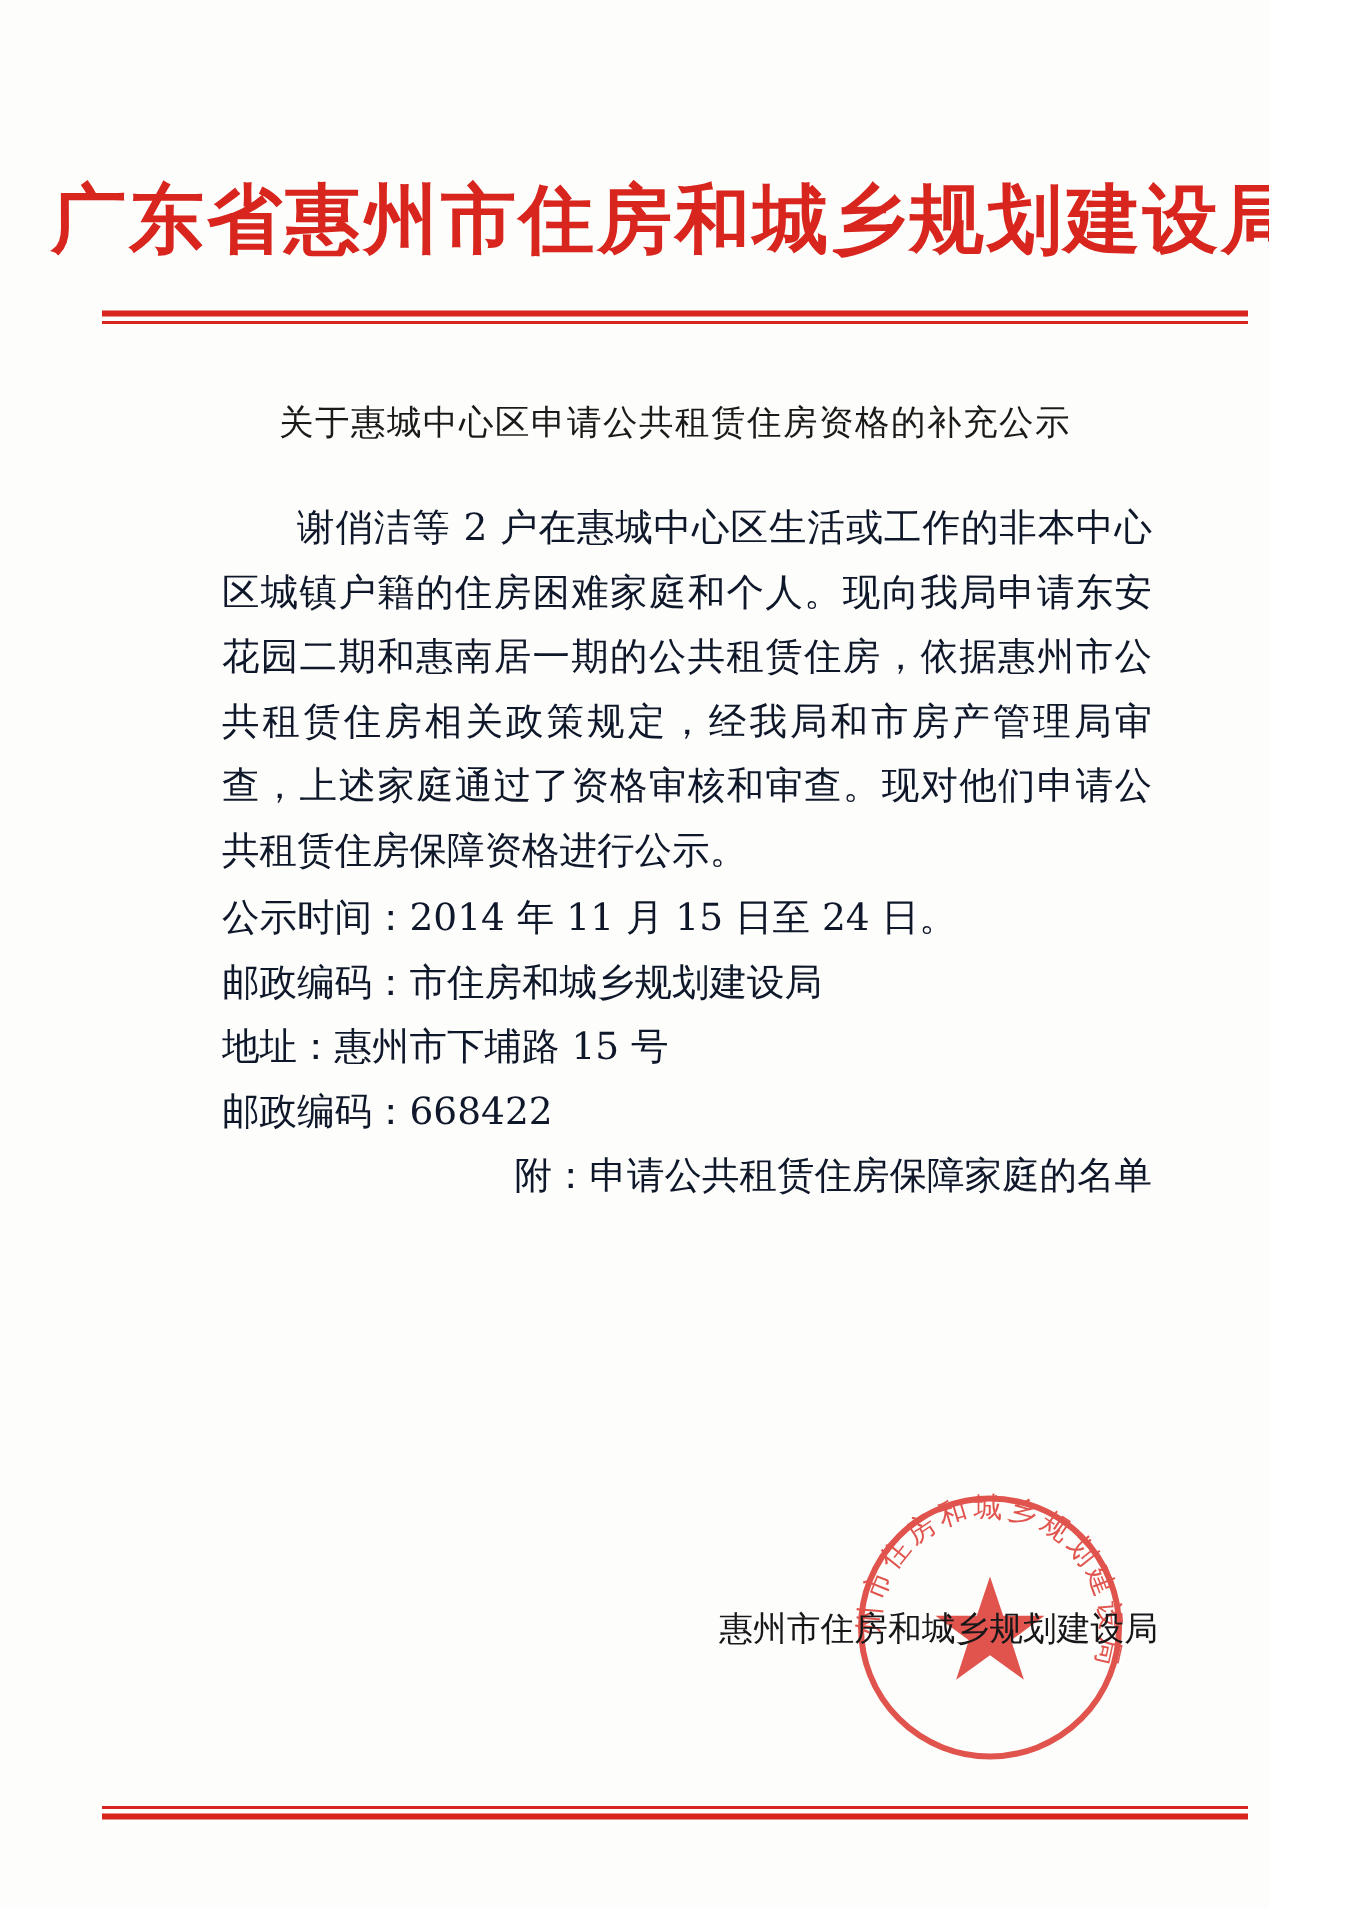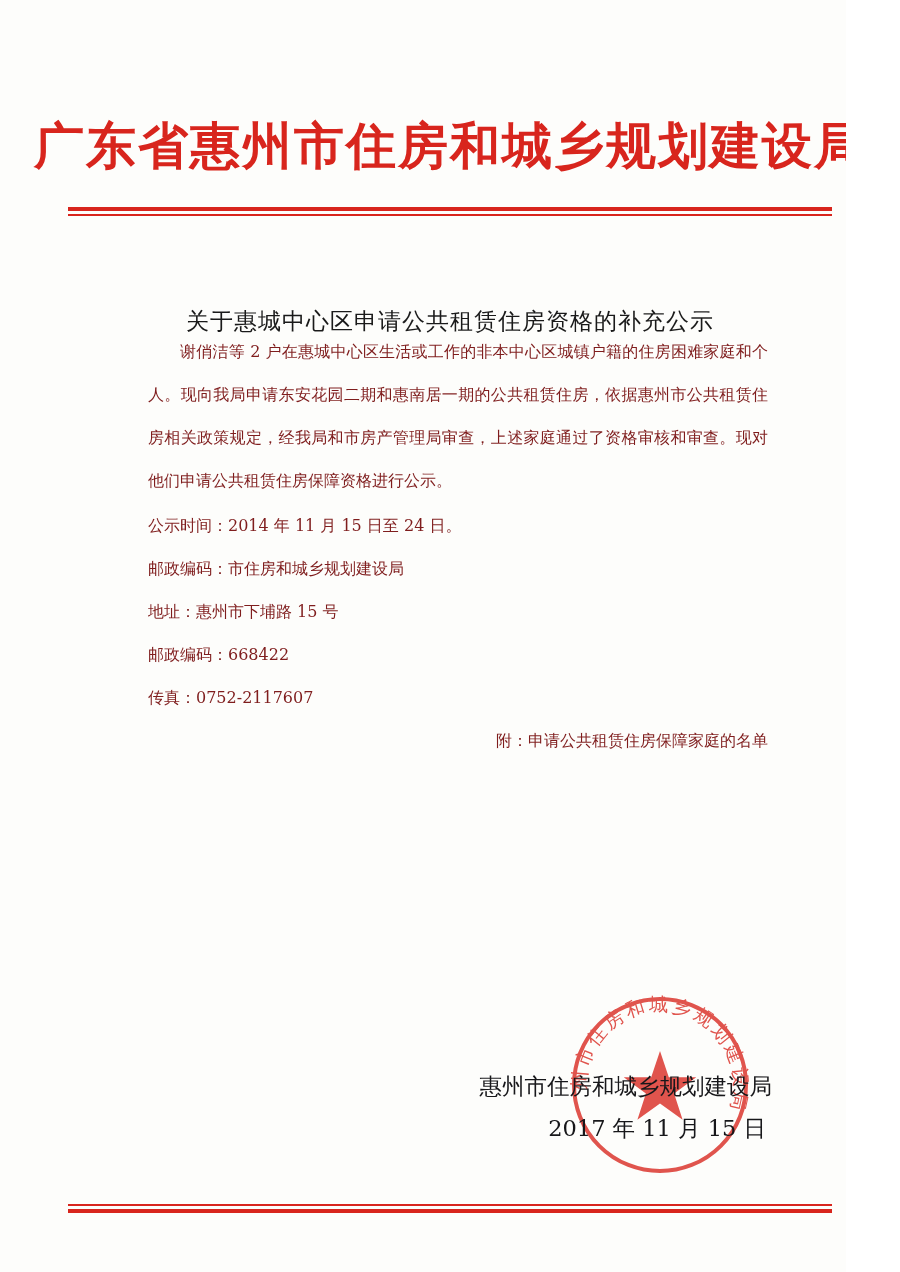--- a/index.html
+++ b/index.html
@@ -59,30 +59,29 @@
   
   .doc-title {
     position: absolute;
     top: 266px;
     left: 0;
     width: 900px;
     text-align: center;
     font-size: 23px;
     letter-spacing: 1px;
     color: #1a1a1a;
-    margin-top: 40px;
   }
 
   .content {
     position: absolute;
     top: 330px;
     left: 148px;
     width: 620px;
-    color: #7f1d1d;
-    font-size: 16px;
+    color: #0f172a;
+    font-size: 25px;
     line-height: 43px;
   }
   .para {
     text-indent: 2em;
     text-align: justify;
     text-justify: inter-ideograph;
     margin: 0 0 2px 0;
   }
   .line {
     margin: 0;
@@ -144,40 +143,38 @@
   </div>
 
   <div class="doc-title">关于惠城中心区申请公共租赁住房资格的补充公示</div>
 
   <div class="content">
     <p class="para">谢俏洁等 2 户在惠城中心区生活或工作的非本中心区城镇户籍的住房困难家庭和个人。现向我局申请东安花园二期和惠南居一期的公共租赁住房，依据惠州市公共租赁住房相关政策规定，经我局和市房产管理局审查，上述家庭通过了资格审核和审查。现对他们申请公共租赁住房保障资格进行公示。</p>
     <p class="line">公示时间：2014 年 11 月 15 日至 24 日。</p>
     <p class="line">邮政编码：市住房和城乡规划建设局</p>
     <p class="line">地址：惠州市下埔路 15 号</p>
     <p class="line">邮政编码：668422</p>
-    <p class="line">传真：0752-2117607</p>
     <p class="line line-indent">附：申请公共租赁住房保障家庭的名单</p>
   </div>
 
   <div class="seal">
     <svg width="200" height="200" viewBox="0 0 200 200" aria-hidden="true">
       <defs>
         <path id="sealArc" d="M 100,100 m -74,0 a 74,74 0 1,1 148,0 a 74,74 0 1,1 -148,0"></path>
       </defs>
       <circle cx="100" cy="100" r="86" fill="none" stroke="#d8251d" stroke-width="4"></circle>
       <polygon points="100,66 108.8,92.2 136.3,92.2 114.1,108.5 122.6,134.8 100,118.5 77.4,134.8 85.9,108.5 63.7,92.2 91.2,92.2" fill="#d8251d"></polygon>
       <text font-family="'DejaVu Serif','Liberation Serif',serif" font-size="19" fill="#d8251d" letter-spacing="3">
         <textPath href="#sealArc" startOffset="25%" text-anchor="middle">惠州市住房和城乡规划建设局</textPath>
       </text>
     </svg>
   </div>
 
   <div class="signature">
     <div class="sig-issuer">惠州市住房和城乡规划建设局</div>
-    <div class="sig-date">2017 年 11 月 15 日</div>
   </div>
 
   <div class="rule-double footer-rule">
     <div class="rule-thin"></div>
     <div class="rule-thick"></div>
   </div>
 
 </div>
 
 </body></html>

